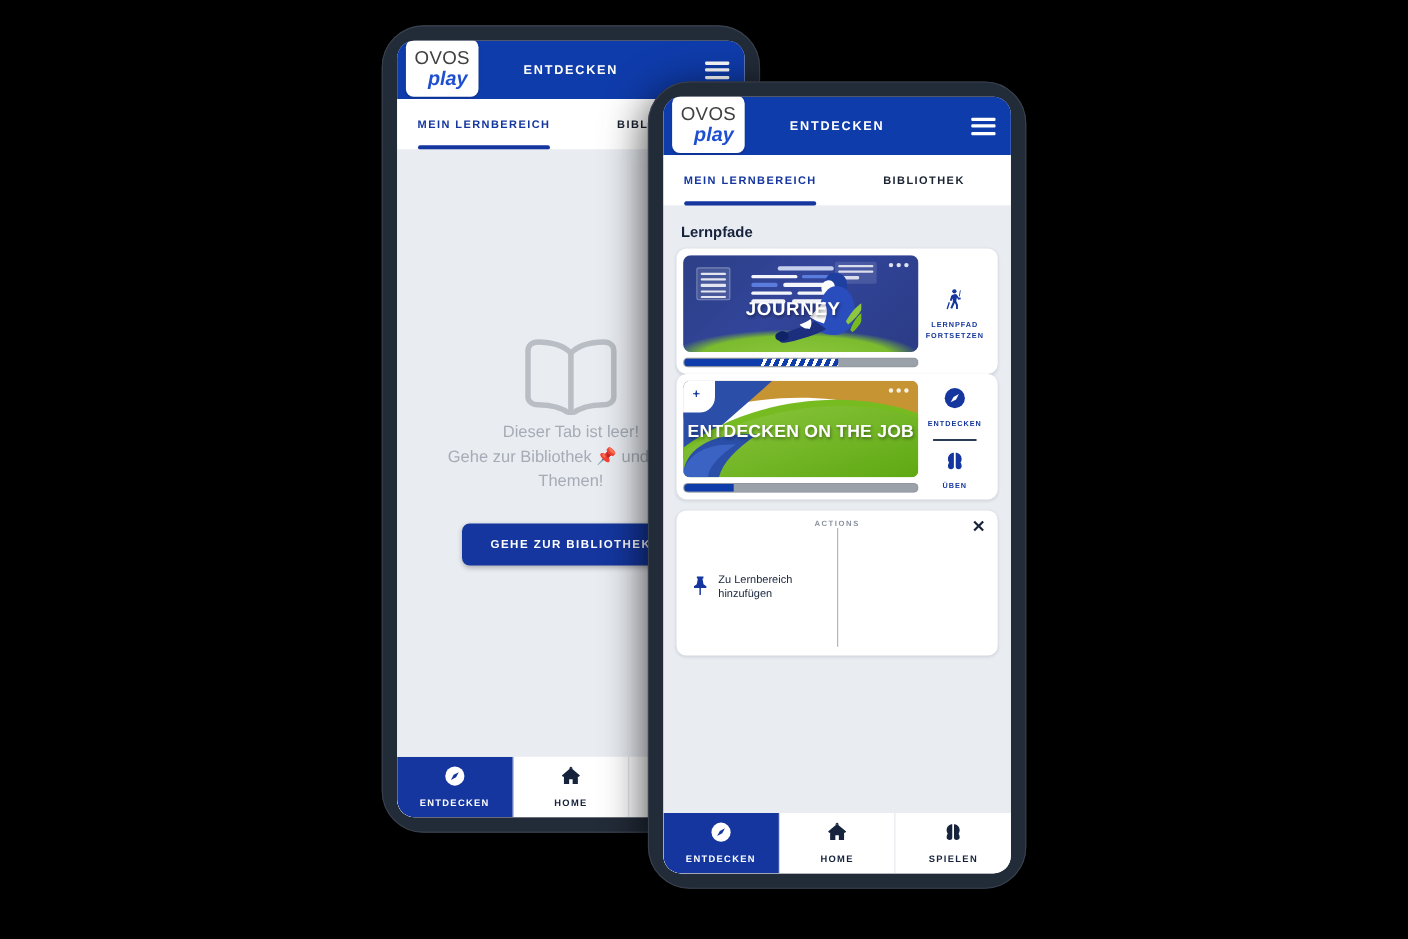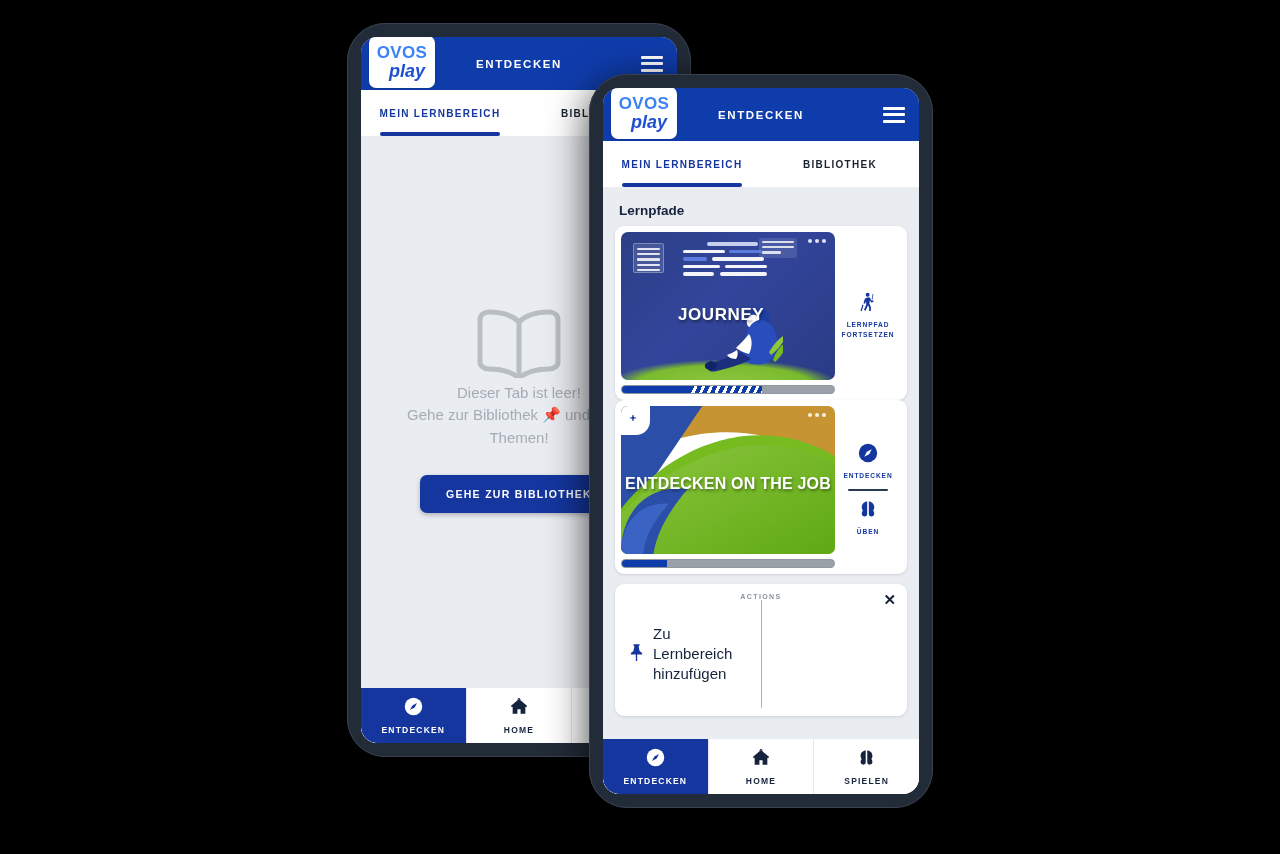--- a/index.html
+++ b/index.html
@@ -47,21 +47,21 @@
   .logo {
     position: absolute; left: 8px; top: -1px;
     width: 66px; height: 52px;
     background: #ffffff;
     border-radius: 7px;
     display: flex; flex-direction: column;
     align-items: center; justify-content: center;
     line-height: 1;
     box-shadow: 0 1px 2px rgba(0,0,0,.15);
   }
-  .logo .l1 { color: #3b82f6; font-weight: 700; font-size: 17px; letter-spacing: .3px; }
+  .logo .l1 { color: #404040; font-weight: 400; font-size: 17px; letter-spacing: .3px; }
   .logo .l2 { color: #1d4fd0; font-weight: 700; font-style: italic; font-size: 18px; margin-top: 1px; margin-left: 10px; }
   .appbar-title {
     flex: 1; text-align: center;
     color: #fff; font-size: 11.5px; font-weight: 700; letter-spacing: 1.6px;
   }
   .burger {
     position: absolute; right: 14px; top: 50%; transform: translateY(-50%);
     width: 22px; height: 16px;
     display: flex; flex-direction: column; justify-content: space-between;
   }
@@ -102,21 +102,21 @@
     box-shadow: 0 1px 3px rgba(20,30,60,.13);
     padding: 6px 6px 0 6px;
     display: flex;
     position: relative;
   }
   .card-media {
     position: relative;
     border-radius: 7px;
     overflow: hidden;
     flex: 1;
-    height: 148px;
+    height: 88px;
   }
   .card-side {
     width: 66px;
     display: flex; flex-direction: column;
     align-items: center; justify-content: center;
     gap: 2px;
   }
   .side-btn {
     display: flex; flex-direction: column; align-items: center;
     padding: 4px 0; width: 100%;
@@ -203,21 +203,21 @@
     position: absolute; right: 11px; top: 8px;
     font-size: 15px; font-weight: 700; color: #182338; line-height: 1;
   }
   .actions-body { display: flex; height: calc(100% - 24px); }
   .action-col {
     flex: 1; display: flex; align-items: center; gap: 9px;
     padding: 0 14px;
     border-right: 1.5px solid #aab1bb;
   }
   .action-col:last-child { border-right: none; }
-  .action-text { font-size: 15px; color: #16233c; line-height: 1.32; }
+  .action-text { font-size: 10px; color: #16233c; line-height: 1.32; }
 
   
   .bottomnav {
     position: absolute; left: 0; right: 0; bottom: 0;
     height: 55px; display: flex; background: #fff;
     border-bottom-left-radius: 16px; border-bottom-right-radius: 16px;
     overflow: hidden;
   }
   .navitem {
     flex: 1; display: flex; flex-direction: column;

